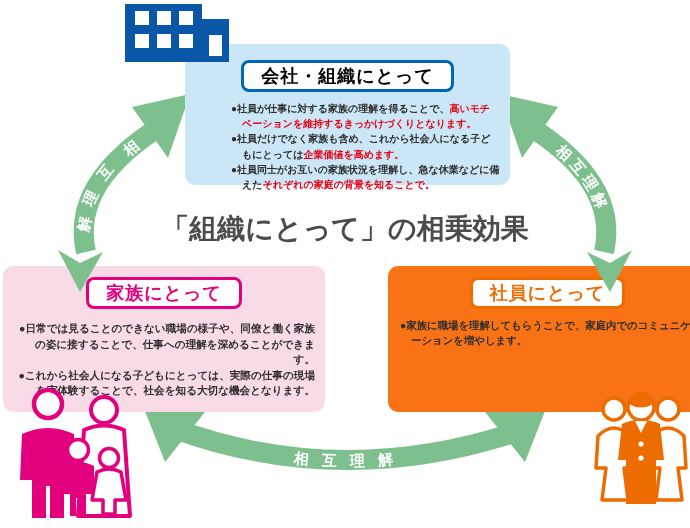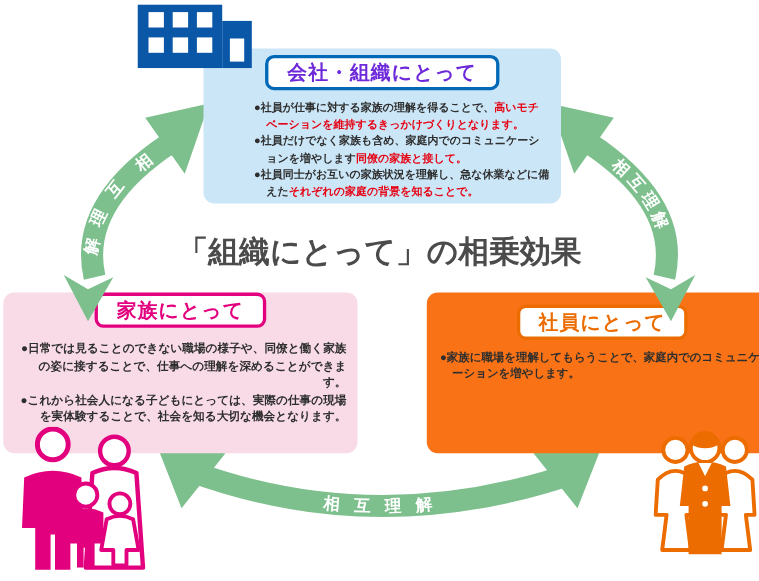--- a/index.html
+++ b/index.html
@@ -6,24 +6,24 @@
   .stage{position:relative;width:690px;height:528px;background:#fff;overflow:hidden;
          font-family:"Liberation Sans",sans-serif;}
   .panel{position:absolute;border-radius:10px;z-index:2;}
   .ptitle{width:fit-content;margin:0 auto;background:#fff;border:3px solid;border-radius:8px;
           font-weight:bold;font-size:18px;line-height:24px;padding:1px 17px;letter-spacing:1px;
           text-align:center;}
   .panel ul{list-style:none;margin:0;padding:0 10px 0 12px;font-weight:bold;color:#2e2e2e;}
   .panel li{padding-left:11px;text-indent:-11px;}
   .em{color:#e60012;}
   #company{left:185px;top:44px;width:325px;height:141px;background:#cbe6f7;}
-  #company .ptitle{color:#6d28d9;border-color:#0068b7;margin-top:6px;margin-bottom:9px;}
+  #company .ptitle{color:#000000;border-color:#0068b7;margin-top:16px;margin-bottom:9px;}
   #company ul{font-size:10px;line-height:15.2px;margin-left:34px;}
   #family{left:3px;top:266px;width:322px;height:146px;background:#f8dbe7;}
-  #family .ptitle{color:#e3007f;border-color:#e3007f;margin-bottom:12px;}
+  #family .ptitle{color:#e3007f;border-color:#e3007f;margin-top:11px;margin-bottom:12px;}
   #family ul{font-size:10.6px;line-height:15.5px;text-align:right;}
   #employee{left:368px;top:266px;width:319px;height:146px;background:#f97316;margin-left:20px;}
   #employee .ptitle{color:#ec6c00;border-color:#ec6c00;margin-top:11px;margin-bottom:10px;}
   #employee ul{font-size:10.4px;line-height:14.6px;font-family:Liberation Mono, monospace;}
   .center-title{position:absolute;left:0;width:100%;top:210px;text-align:center;
                 font-size:28px;font-weight:bold;color:#4b4b4b;z-index:2;}
   svg.arrows{position:absolute;left:0;top:0;z-index:1;}
   svg.tips{position:absolute;left:0;top:0;z-index:3;pointer-events:none;}
   .icon{position:absolute;z-index:4;}
   #building{left:125px;top:4px;}
@@ -70,21 +70,21 @@
     <g fill="#7dc08d">
       <polygon points="58,250 80,263 103,252 80,292"></polygon>
       <polygon points="632,250 610,263 587,252 610,292"></polygon>
     </g>
   </svg>
 
   <div class="panel" id="company">
     <div class="ptitle">会社・組織にとって</div>
     <ul>
         <li><span>●社員が仕事に対する家族の理解を得ることで、</span><span class="em">高いモチベーションを維持するきっかけづくりとなります。</span></li>
-        <li><span>●社員だけでなく家族も含め、家庭内でのコミュニケーションを増やします</span><span class="em">同僚の家族と接して。</span></li>
+        <li><span>●社員だけでなく家族も含め、これから社会人になる子どもにとっては</span><span class="em">企業価値を高めます。</span></li>
         <li><span>●社員同士がお互いの家族状況を理解し、急な休業などに備えた</span><span class="em">それぞれの家庭の背景を知ることで。</span></li>
       </ul>
   </div>
 
   <div class="center-title">「組織にとって」の相乗効果</div>
 
   <div class="panel" id="family">
     <div class="ptitle">家族にとって</div>
     <ul>
         <li><span>●日常では見ることのできない職場の様子や、同僚と働く家族の姿に接することで、仕事への理解を深めることができます。</span></li>

